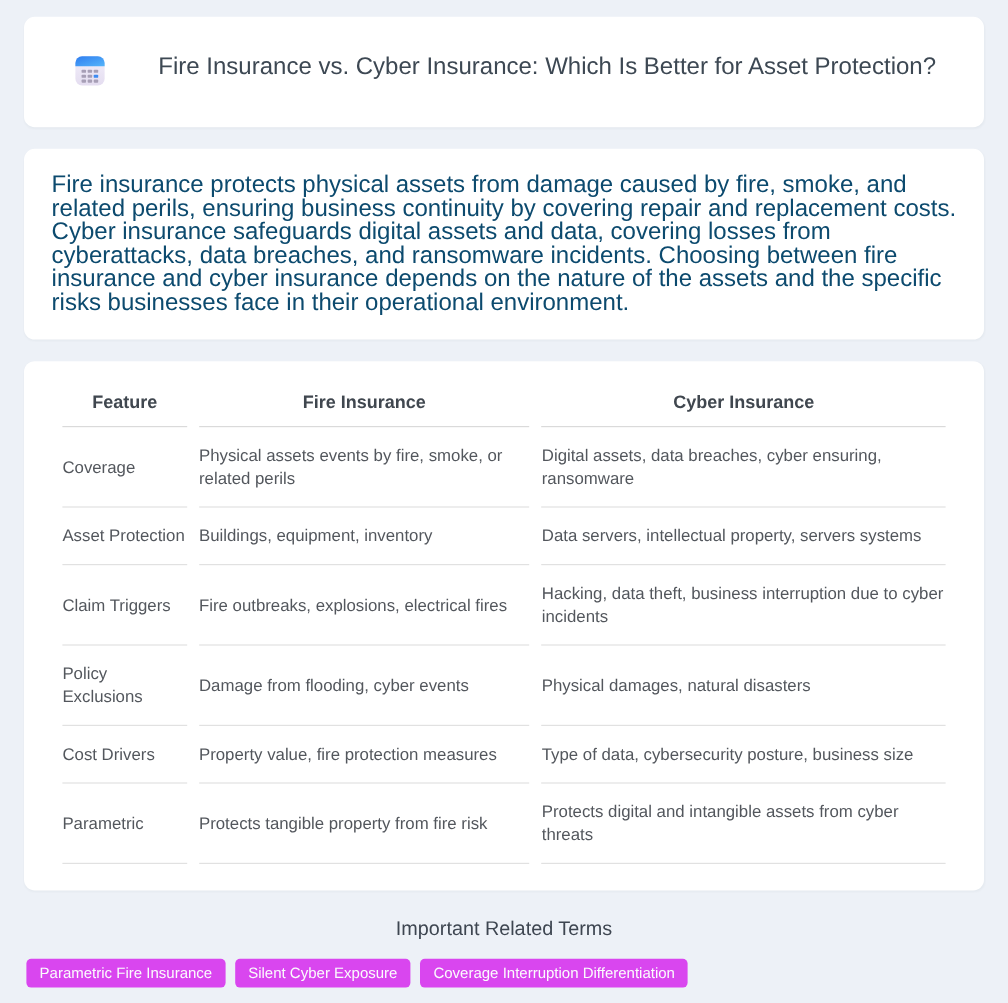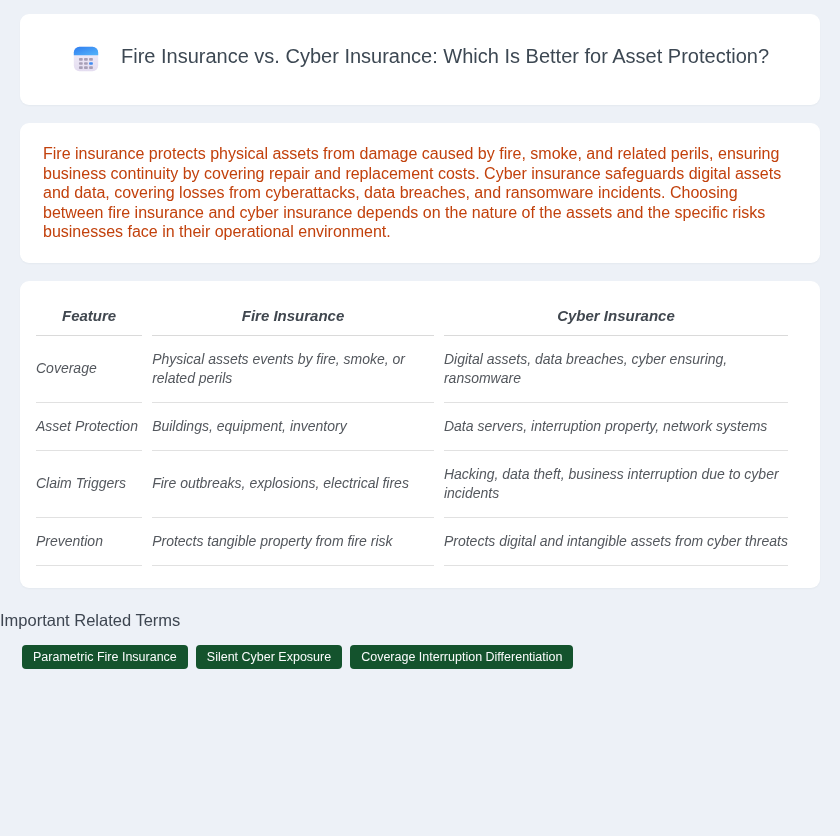--- a/index.html
+++ b/index.html
@@ -15,44 +15,44 @@
     background: #ffffff;
     border-radius: 9px;
     margin: 0 20px 18px 20px;
     box-shadow: 0 1px 2px rgba(30,40,60,0.04);
   }
   
   .title-card {
     margin-top: 14px;
     padding: 27px 40px;
     display: flex;
-    justify-content: center;
+    justify-content: space-between;
     align-items: flex-start;
     gap: 20px;
   }
   .cal-icon { flex: 0 0 auto; margin-top: 3px; }
   .page-title {
     margin: 0;
     font-size: 20px;
     line-height: 30px;
     font-weight: 400;
     color: #3d4853;
     text-align: center;
     max-width: 650px;
   }
   
   .desc-card { padding: 21px 23px; }
   .desc-text {
     margin: 0;
-    font-size: 16px;
+    font-size: 20px;
     line-height: 19.5px;
-    color: #c2410c;
+    color: #0c4a6e;
   }
   
-  .table-card { padding: 16px 22px 22px 6px; font-style: italic; }
+  .table-card { padding: 16px 22px 22px 22px; }
   table.compare {
     width: 100%;
     border-collapse: separate;
     border-spacing: 10px 0;
   }
   table.compare th {
     font-size: 15px;
     font-weight: 700;
     color: #40474f;
     text-align: center;
@@ -67,32 +67,33 @@
     vertical-align: middle;
     padding: 14px 0;
     border-bottom: 1px solid #e1e1e1;
   }
   .col-feature { width: 14.5%; }
   .col-fire    { width: 38.5%; }
   .col-cyber   { width: 47%; }
   
   .terms-heading {
     margin: 23px 0 15px 0;
+    text-align: center;
     font-size: 16.5px;
     font-weight: 400;
     color: #3e4651;
   }
   .tags {
     display: flex;
     flex-wrap: wrap;
     gap: 8px;
     margin: 0 22px;
   }
   .tag {
-    background: #14532d;
+    background: #d946ef;
     color: #fbfcfd;
     font-size: 12.5px;
     line-height: 14px;
     padding: 5px 11px;
     border-radius: 4px;
     white-space: nowrap;
     text-align: center;
   }
 </style>
 </head>
@@ -149,29 +150,39 @@
     </thead>
     <tbody>
       <tr>
         <td>Coverage</td>
         <td>Physical assets events by fire, smoke, or related perils</td>
         <td>Digital assets, data breaches, cyber ensuring, ransomware</td>
       </tr>
       <tr>
         <td>Asset Protection</td>
         <td>Buildings, equipment, inventory</td>
-        <td>Data servers, interruption property, network systems</td>
+        <td>Data servers, intellectual property, servers systems</td>
       </tr>
       <tr>
         <td>Claim Triggers</td>
         <td>Fire outbreaks, explosions, electrical fires</td>
         <td>Hacking, data theft, business interruption due to cyber incidents</td>
       </tr>
       <tr>
-        <td>Prevention</td>
+        <td>Policy Exclusions</td>
+        <td>Damage from flooding, cyber events</td>
+        <td>Physical damages, natural disasters</td>
+      </tr>
+      <tr>
+        <td>Cost Drivers</td>
+        <td>Property value, fire protection measures</td>
+        <td>Type of data, cybersecurity posture, business size</td>
+      </tr>
+      <tr>
+        <td>Parametric</td>
         <td>Protects tangible property from fire risk</td>
         <td>Protects digital and intangible assets from cyber threats</td>
       </tr>
     </tbody>
   </table>
 </div>
 
 <h2 class="terms-heading">Important Related Terms</h2>
 <div class="tags">
   <span class="tag">Parametric Fire Insurance</span>

